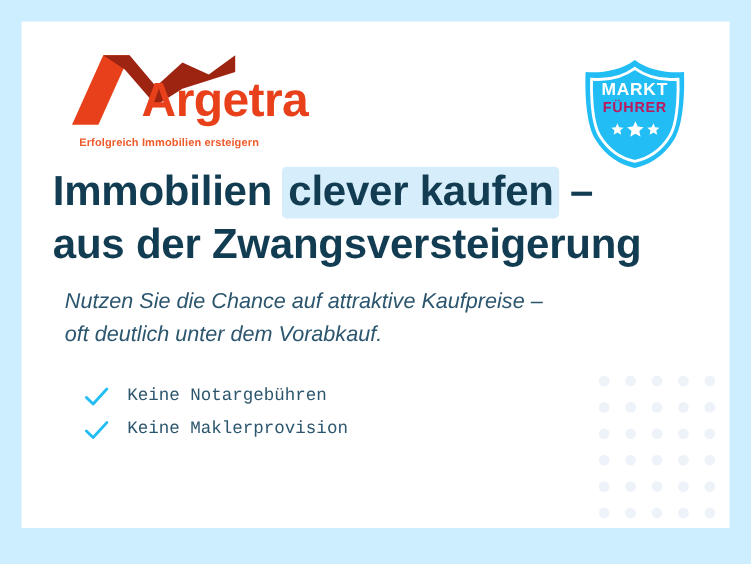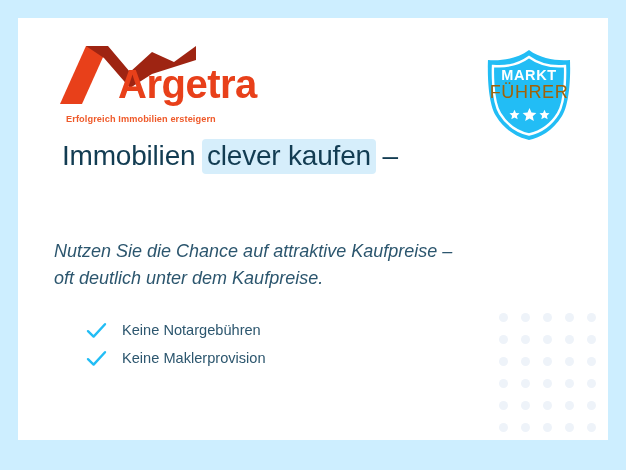--- a/index.html
+++ b/index.html
@@ -112,42 +112,42 @@
     pointer-events: none;
   }
   #badge-line1 {
     color: #ffffff;
     font-size: 14.5px;
     font-weight: bold;
     letter-spacing: 0.6px;
     line-height: 1.05;
   }
   #badge-line2 {
-    color: #a16207;
-    font-size: 18px;
-    font-weight: normal;
+    color: #be185d;
+    font-size: 12px;
+    font-weight: bold;
     letter-spacing: 0.6px;
     line-height: 1.1;
   }
   #badge-stars {
     margin-top: 4px;
     display: flex;
     align-items: center;
     gap: 2px;
   }
 
   
   #headline {
     position: absolute;
-    left: 44px;
+    left: 26px;
     top: 120px;
     width: 520px;
     color: #123c52;
-    font-size: 28px;
-    font-weight: normal;
+    font-size: 35px;
+    font-weight: bold;
     line-height: 1.26;
     letter-spacing: -0.2px;
   }
   #headline .hl-line { white-space: nowrap; }
   .hl-mark {
     background: #d6eefb;
     border-radius: 4px;
     padding: 1px 5px 3px 5px;
     margin: 0 -1px;
   }
@@ -161,23 +161,24 @@
     color: #2c566e;
     font-size: 18px;
     line-height: 1.52;
     font-weight: normal;
   }
   #subheadline .sub-line { white-space: nowrap; display: block; font-style: italic; }
 
   
   #benefit-list {
     position: absolute;
-    left: 68px;
+    left: 52px;
     top: 298px;
     width: 470px;
+    font-family: Liberation Mono, monospace;
   }
   .benefit-item {
     display: flex;
     align-items: center;
     height: 28.5px;
   }
   .benefit-check {
     flex: 0 0 auto;
     width: 24px;
     height: 18px;
@@ -268,25 +269,26 @@
               <svg width="11" height="11" viewBox="0 0 24 24" aria-hidden="true">
                 <polygon fill="#ffffff" points="12,1.5 15.2,8.6 23,9.5 17.2,14.7 18.9,22.4 12,18.4 5.1,22.4 6.8,14.7 1,9.5 8.8,8.6"></polygon>
               </svg>
             </span>
           </div>
       </div>
     </div>
 
     <div id="headline">
       <div class="hl-line"><span>Immobilien </span><span class="hl-mark">clever kaufen</span><span> –</span></div>
+      <div class="hl-line">aus der Zwangsversteigerung</div>
     </div>
 
     <div id="subheadline">
       <span class="sub-line">Nutzen Sie die Chance auf attraktive Kaufpreise –</span>
-      <span class="sub-line">oft deutlich unter dem Kaufpreise.</span>
+      <span class="sub-line">oft deutlich unter dem Vorabkauf.</span>
     </div>
 
     <div id="benefit-list">
         <div class="benefit-item">
           <span class="benefit-check">
             <svg width="21" height="17" viewBox="0 0 21 17" aria-hidden="true">
               <path d="M2 9.2 L7.6 14.6 L19 2.2" fill="none" stroke="#22bdf5" stroke-width="2.4" stroke-linecap="round" stroke-linejoin="round"></path>
             </svg>
           </span>
           <span class="benefit-label">Keine Notargebühren</span>

